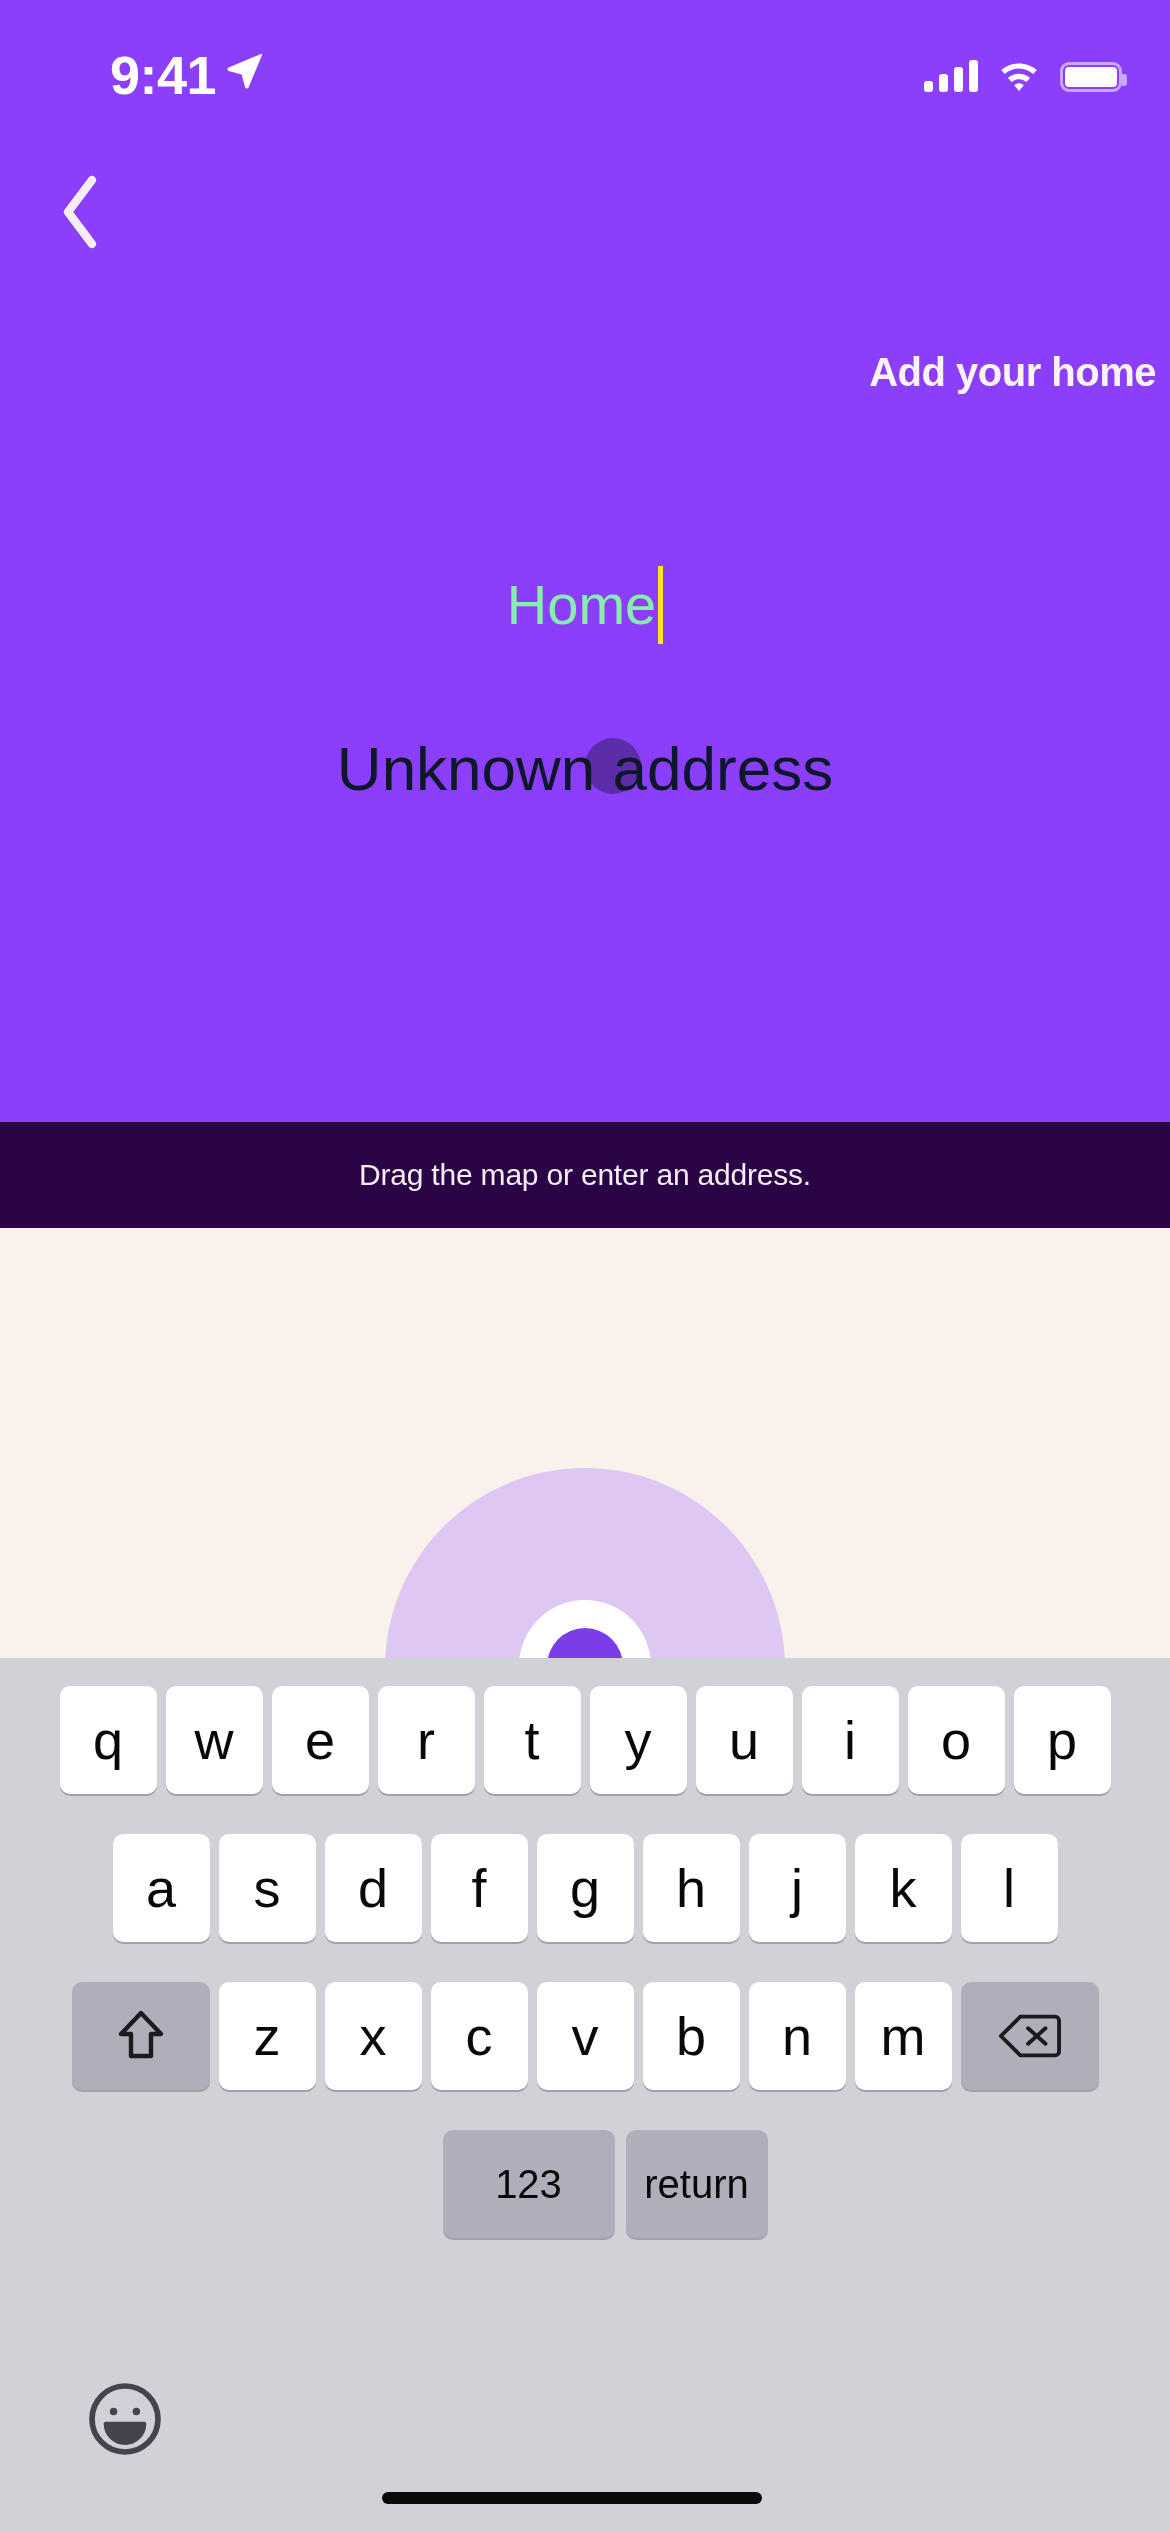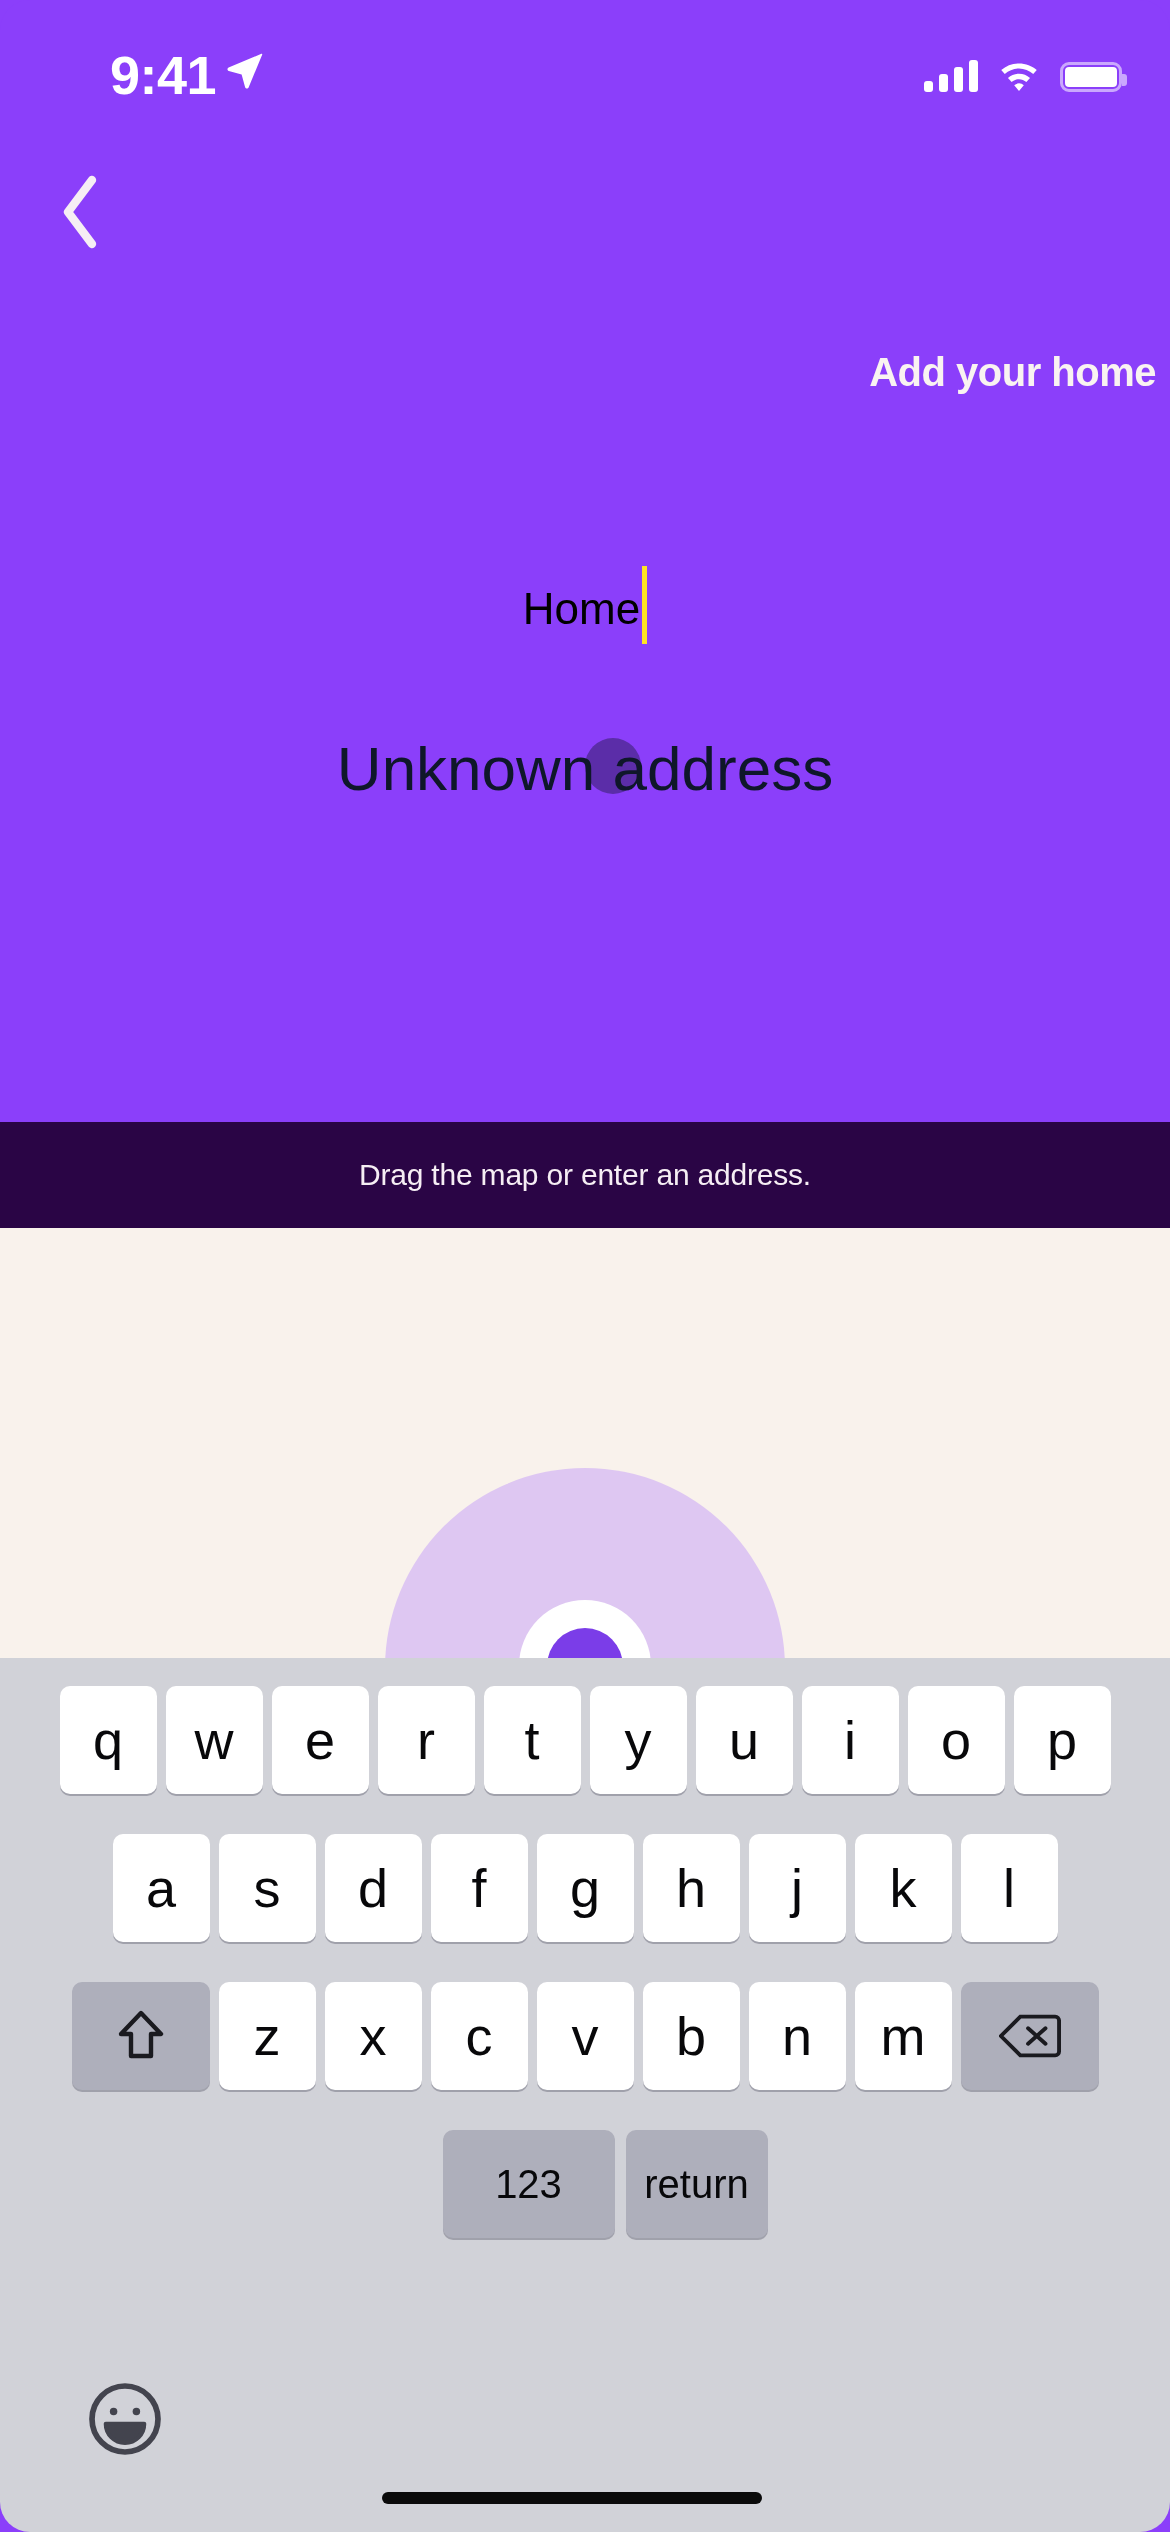--- a/index.html
+++ b/index.html
@@ -6,21 +6,20 @@
   html, body {
     width:1170px; height:2532px;
     overflow:hidden;
     font-family:"Liberation Sans", sans-serif;
     background:#8B3FFA;
   }
   #screen {
     position:relative;
     width:1170px; height:2532px;
     overflow:hidden;
-    border-radius:30px;
   }
 
   
   .hero {
     position:absolute; left:0; top:0;
     width:1170px; height:1122px;
     background:#8B3FFA;
   }
 
   
@@ -75,21 +74,21 @@
     position:absolute; left:0; top:350px;
     width:1156px; text-align:right;
     font-size:40px; font-weight:bold; color:#F9F3F1;
     letter-spacing:-0.5px;
   }
 
   
   .name-field {
     position:absolute; left:0; top:566px;
     width:1170px; text-align:center;
-    font-size:44px; color:#000000;
+    font-size:56px; color:#86efac;
     letter-spacing:0px;
     line-height:1;
   }
   .caret {
     display:inline-block;
     width:5px; height:78px;
     background:#FFE224;
     vertical-align:-20px;
     margin-left:2px;
   }

